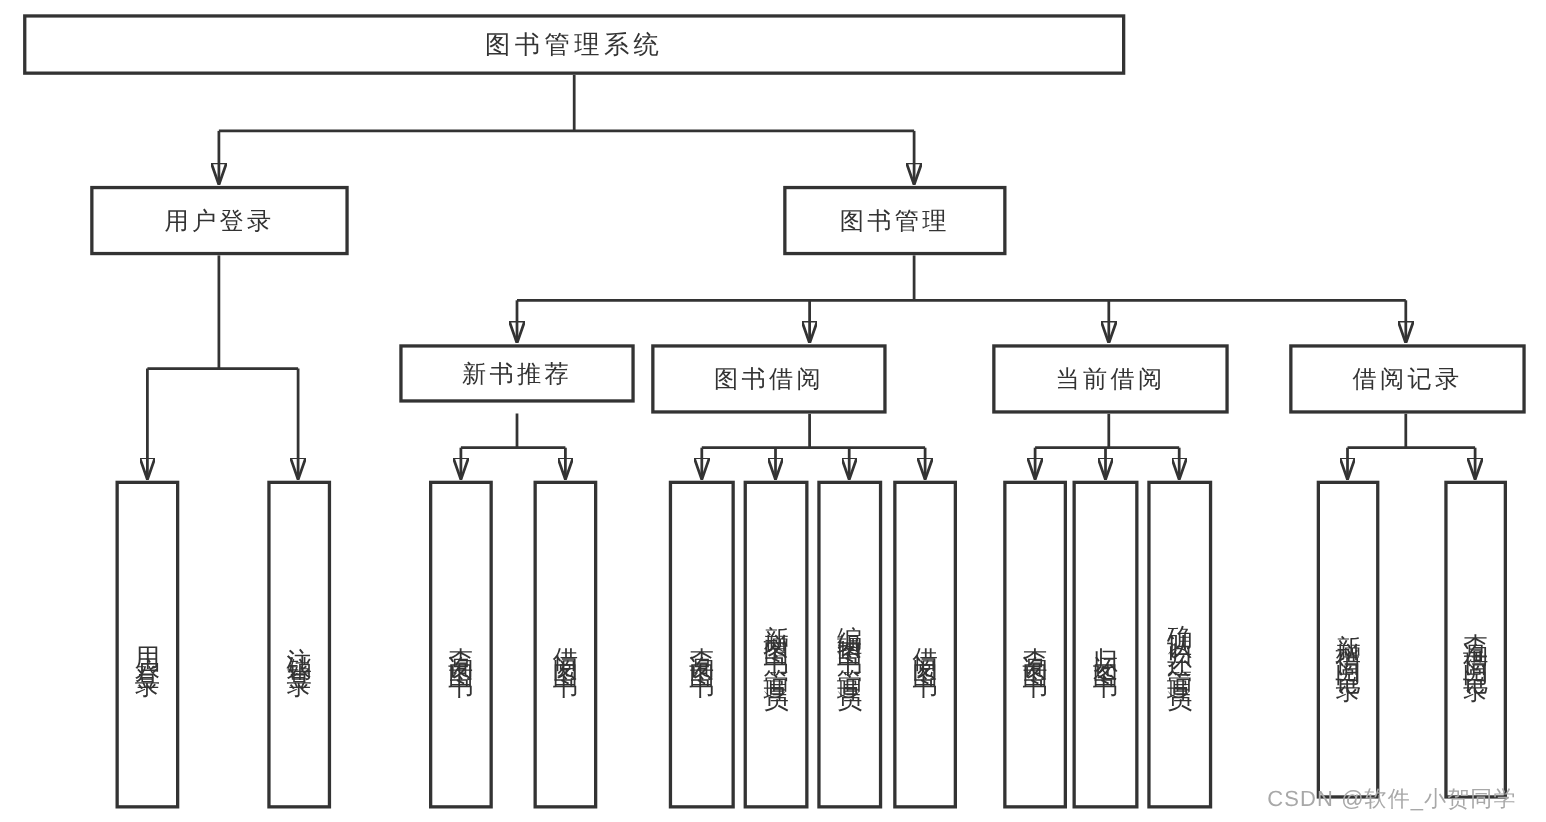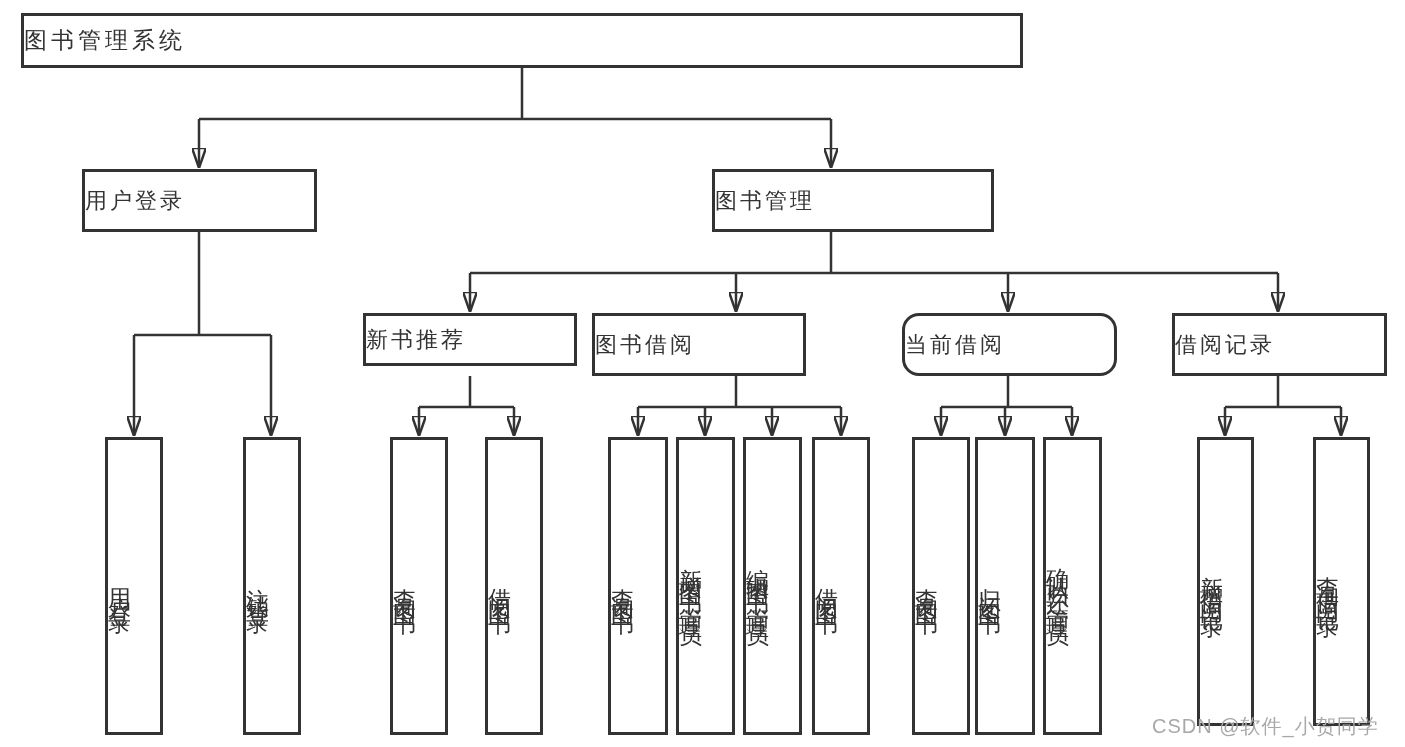--- a/index.html
+++ b/index.html
@@ -26,21 +26,21 @@
     stroke-width: 2.5;
     fill: none;
   }
   .node {
     position: absolute;
     box-sizing: border-box;
     border: 3px solid #333333;
     background: #ffffff;
     display: flex;
     align-items: center;
-    justify-content: flex-start;
+    justify-content: center;
     color: #333333;
   }
   .hnode {
     font-size: 22px;
     letter-spacing: 3px;
     white-space: nowrap;
   }
   .root-node {
     font-size: 23px;
     letter-spacing: 4px;
@@ -123,31 +123,31 @@
     </g>
   </svg>
 
   <div class="node hnode root-node" style="left:21px; top:13px; width:1002px; height:55px;">
     <span>图书管理系统</span>
   </div>
 
   <div class="node hnode" style="left:82px; top:169px; width:235px; height:63px;">
     <span>用户登录</span>
   </div>
-  <div class="node hnode" style="left:712px; top:169px; width:282px; height:63px;">
+  <div class="node hnode" style="left:712px; top:169px; width:203px; height:63px;">
     <span>图书管理</span>
   </div>
 
   <div class="node hnode" style="left:363px; top:313px; width:214px; height:53px;">
     <span>新书推荐</span>
   </div>
   <div class="node hnode" style="left:592px; top:313px; width:214px; height:63px;">
     <span>图书借阅</span>
   </div>
-  <div class="node hnode" style="left:902px; top:313px; width:215px; height:63px;border-radius:17px;">
+  <div class="node hnode" style="left:902px; top:313px; width:215px; height:63px;">
     <span>当前借阅</span>
   </div>
   <div class="node hnode" style="left:1172px; top:313px; width:215px; height:63px;">
     <span>借阅记录</span>
   </div>
 
   <div class="node vnode" style="left:105px; top:437px; width:58px; height:298px;">
     <span>用户登录</span>
   </div>
   <div class="node vnode" style="left:243px; top:437px; width:58px; height:298px;">

